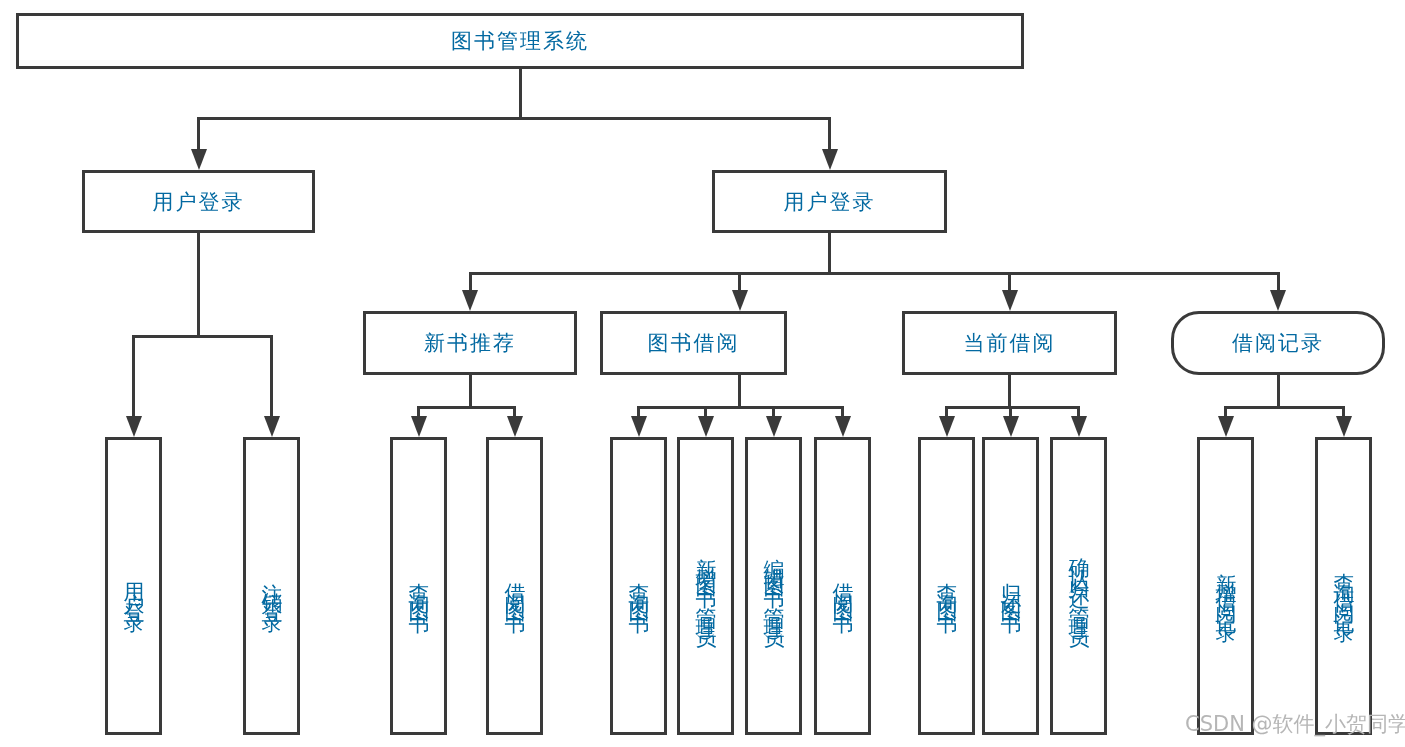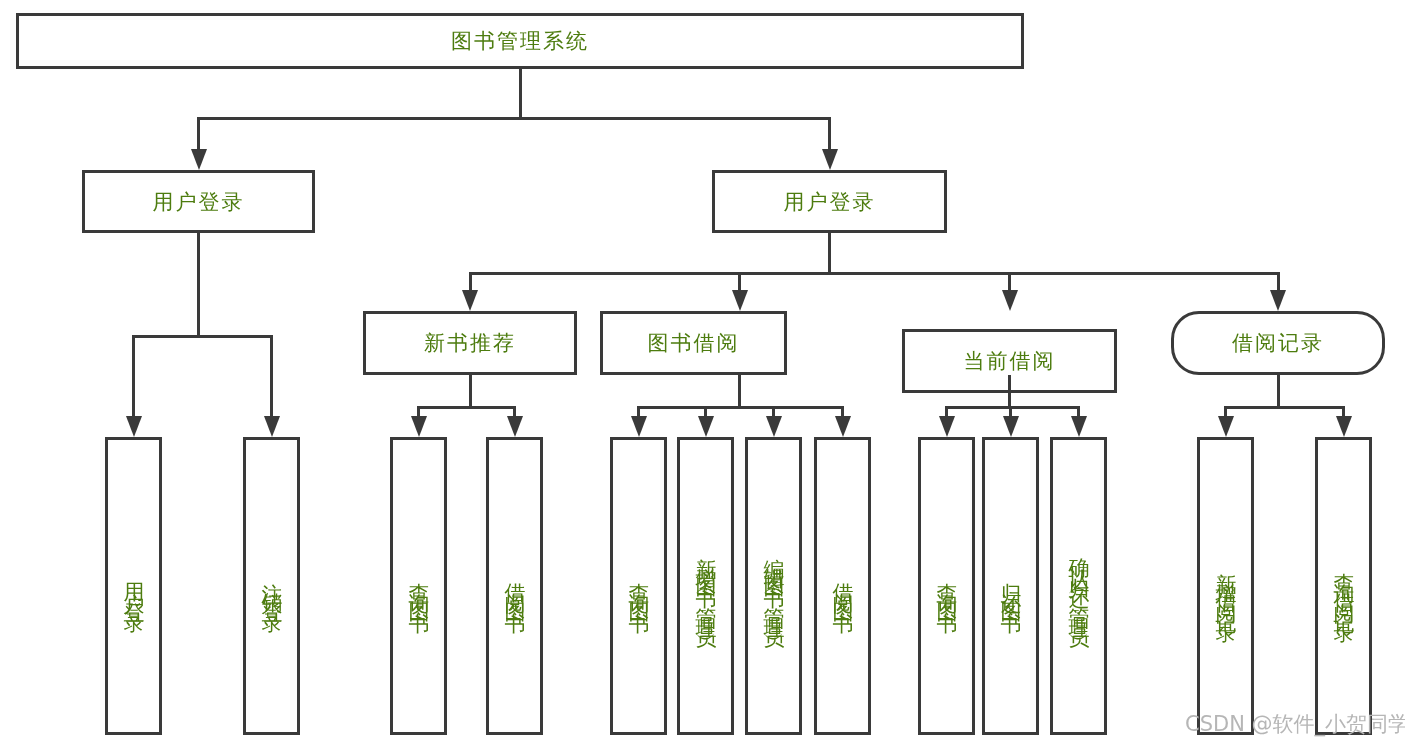--- a/index.html
+++ b/index.html
@@ -12,21 +12,21 @@
   }
   
   .box{
     position:absolute;
     box-sizing:border-box;
     border:3px solid #3a3a3a;
     background:#ffffff;
     display:flex;
     align-items:center;
     justify-content:center;
-    color:#4d7c0f;
+    color:#0369a1;
   }
   .hlabel{font-size:21px;letter-spacing:2px;white-space:nowrap;}
   .vbox span{
     writing-mode:vertical-rl;
     text-orientation:mixed;
     font-size:21px;
     letter-spacing:10px;
     line-height:1.1;
     white-space:nowrap;
   }
@@ -54,21 +54,21 @@
     white-space:nowrap;
     z-index:5;
   }
   
   .root-box{left:16px;top:13px;width:1008px;height:56px;}
   .l2-user{left:82px;top:170px;width:233px;height:63px;}
   .l2-book{left:712px;top:170px;width:235px;height:63px;}
   .l3{top:311px;height:64px;}
   .l3-a{left:363px;width:214px;}
   .l3-b{left:600px;width:187px;justify-content:center;}
-  .l3-c{left:902px;width:215px;margin-top:18px;}
+  .l3-c{left:902px;width:215px;}
   .l3-d{left:1171px;width:214px;border-radius:28px;}
   .l4{top:437px;width:57px;height:298px;}
 </style>
 </head>
 <body>
 
 <div class="canvas">
 
   <div class="box root-box">
     <span class="hlabel">图书管理系统</span>

